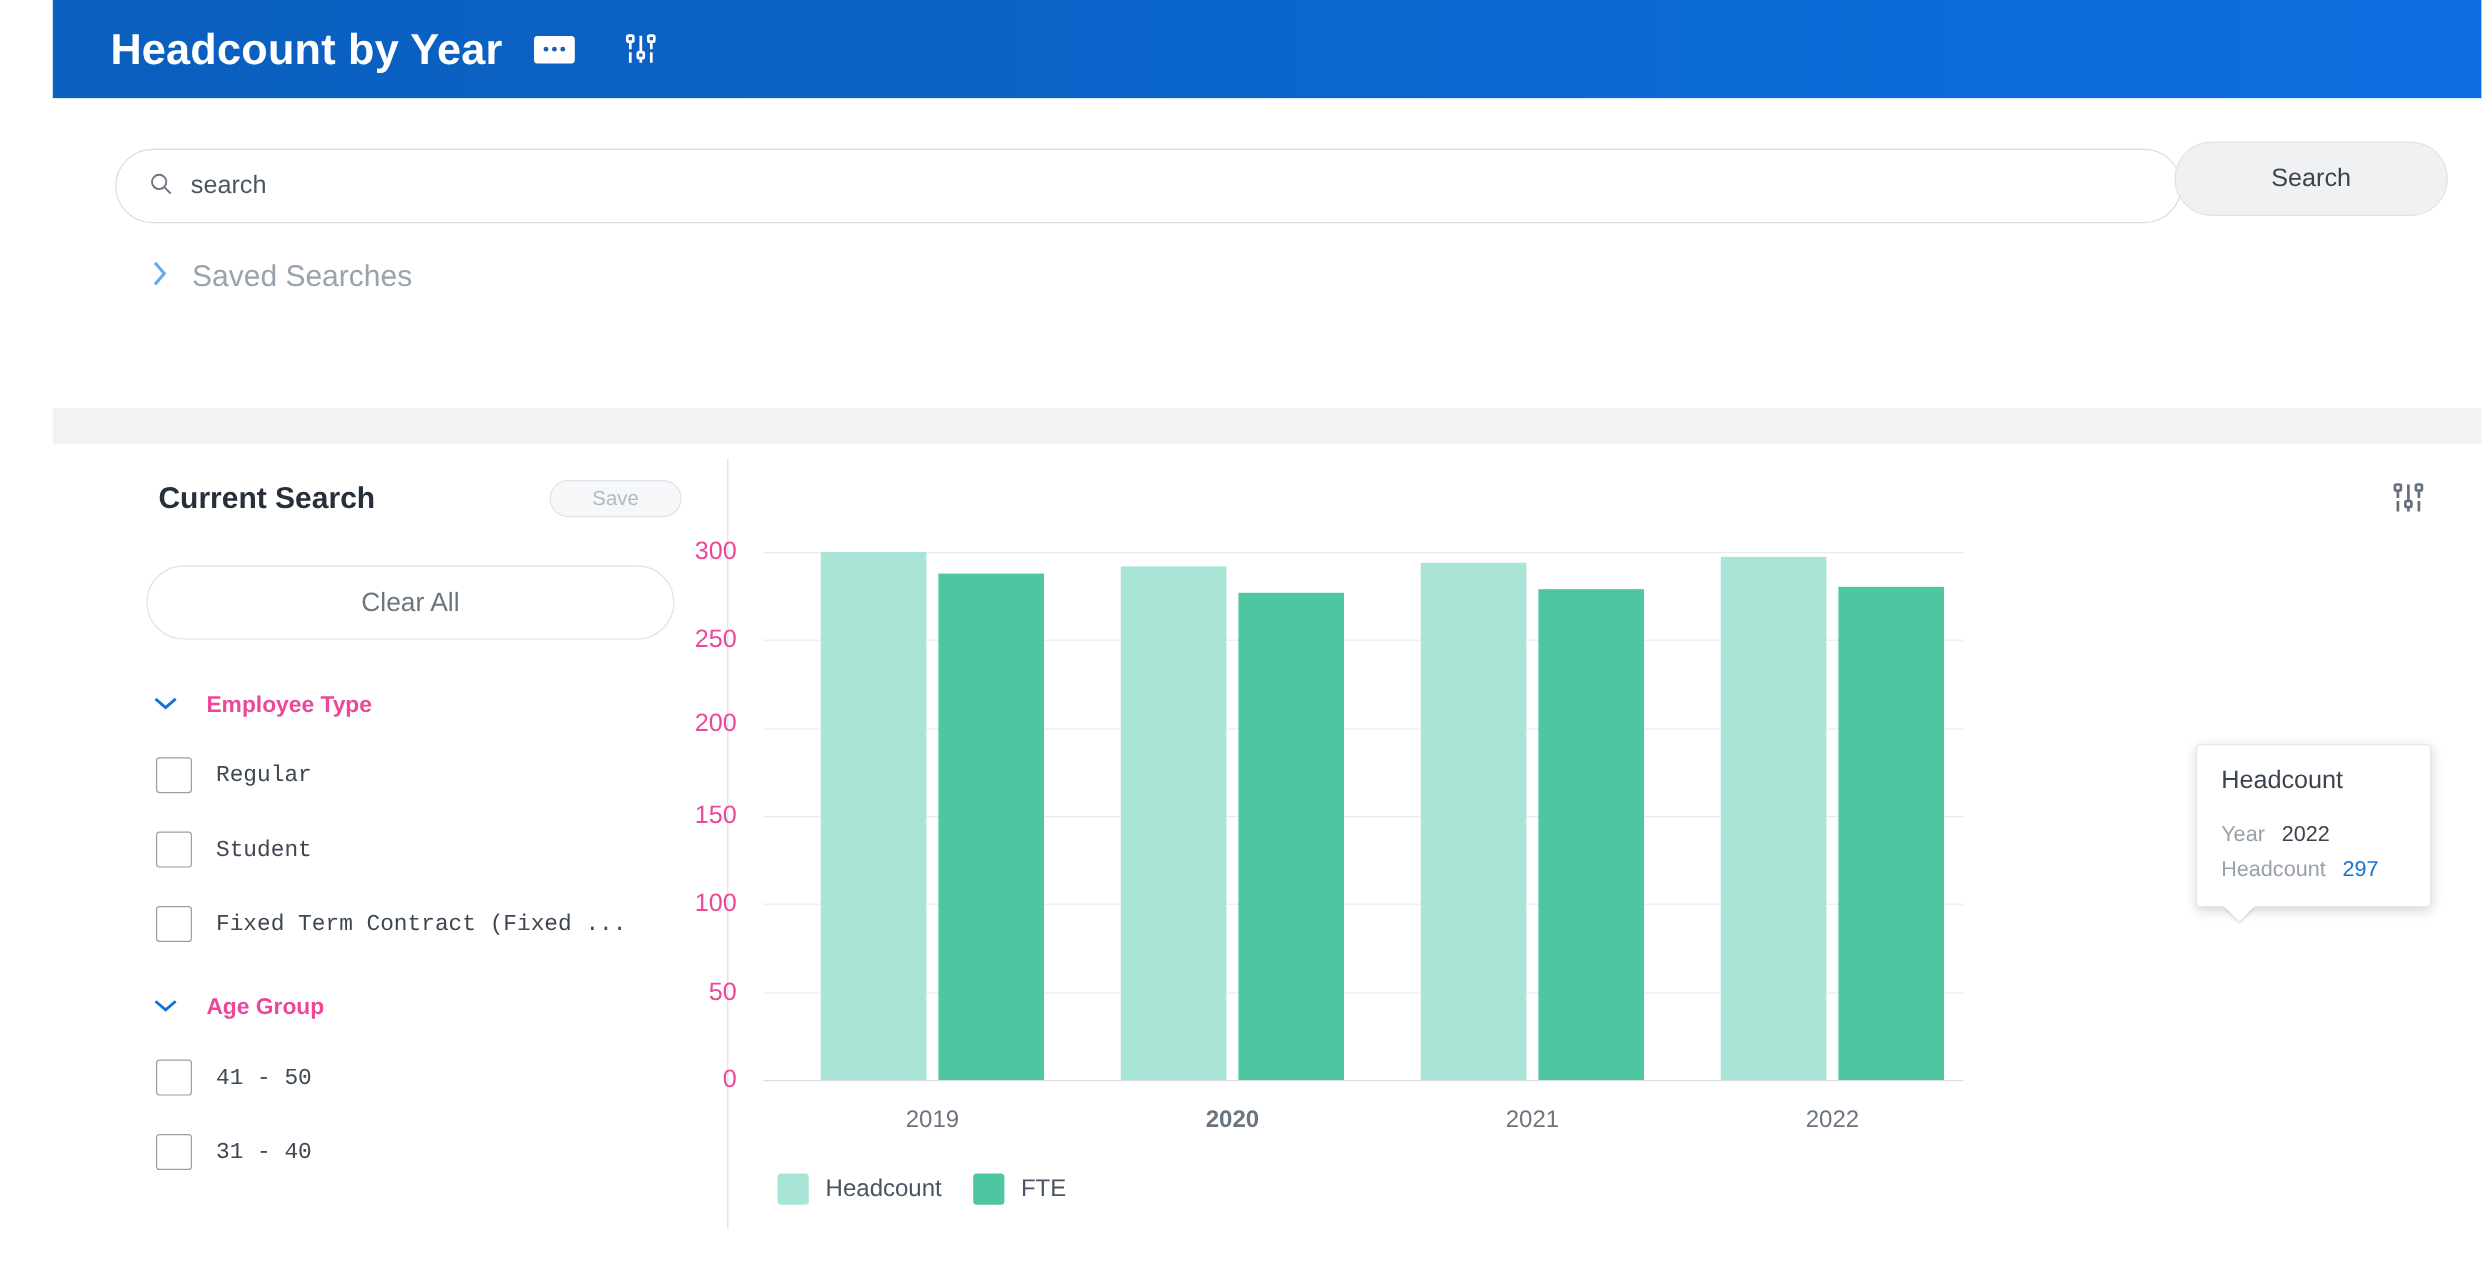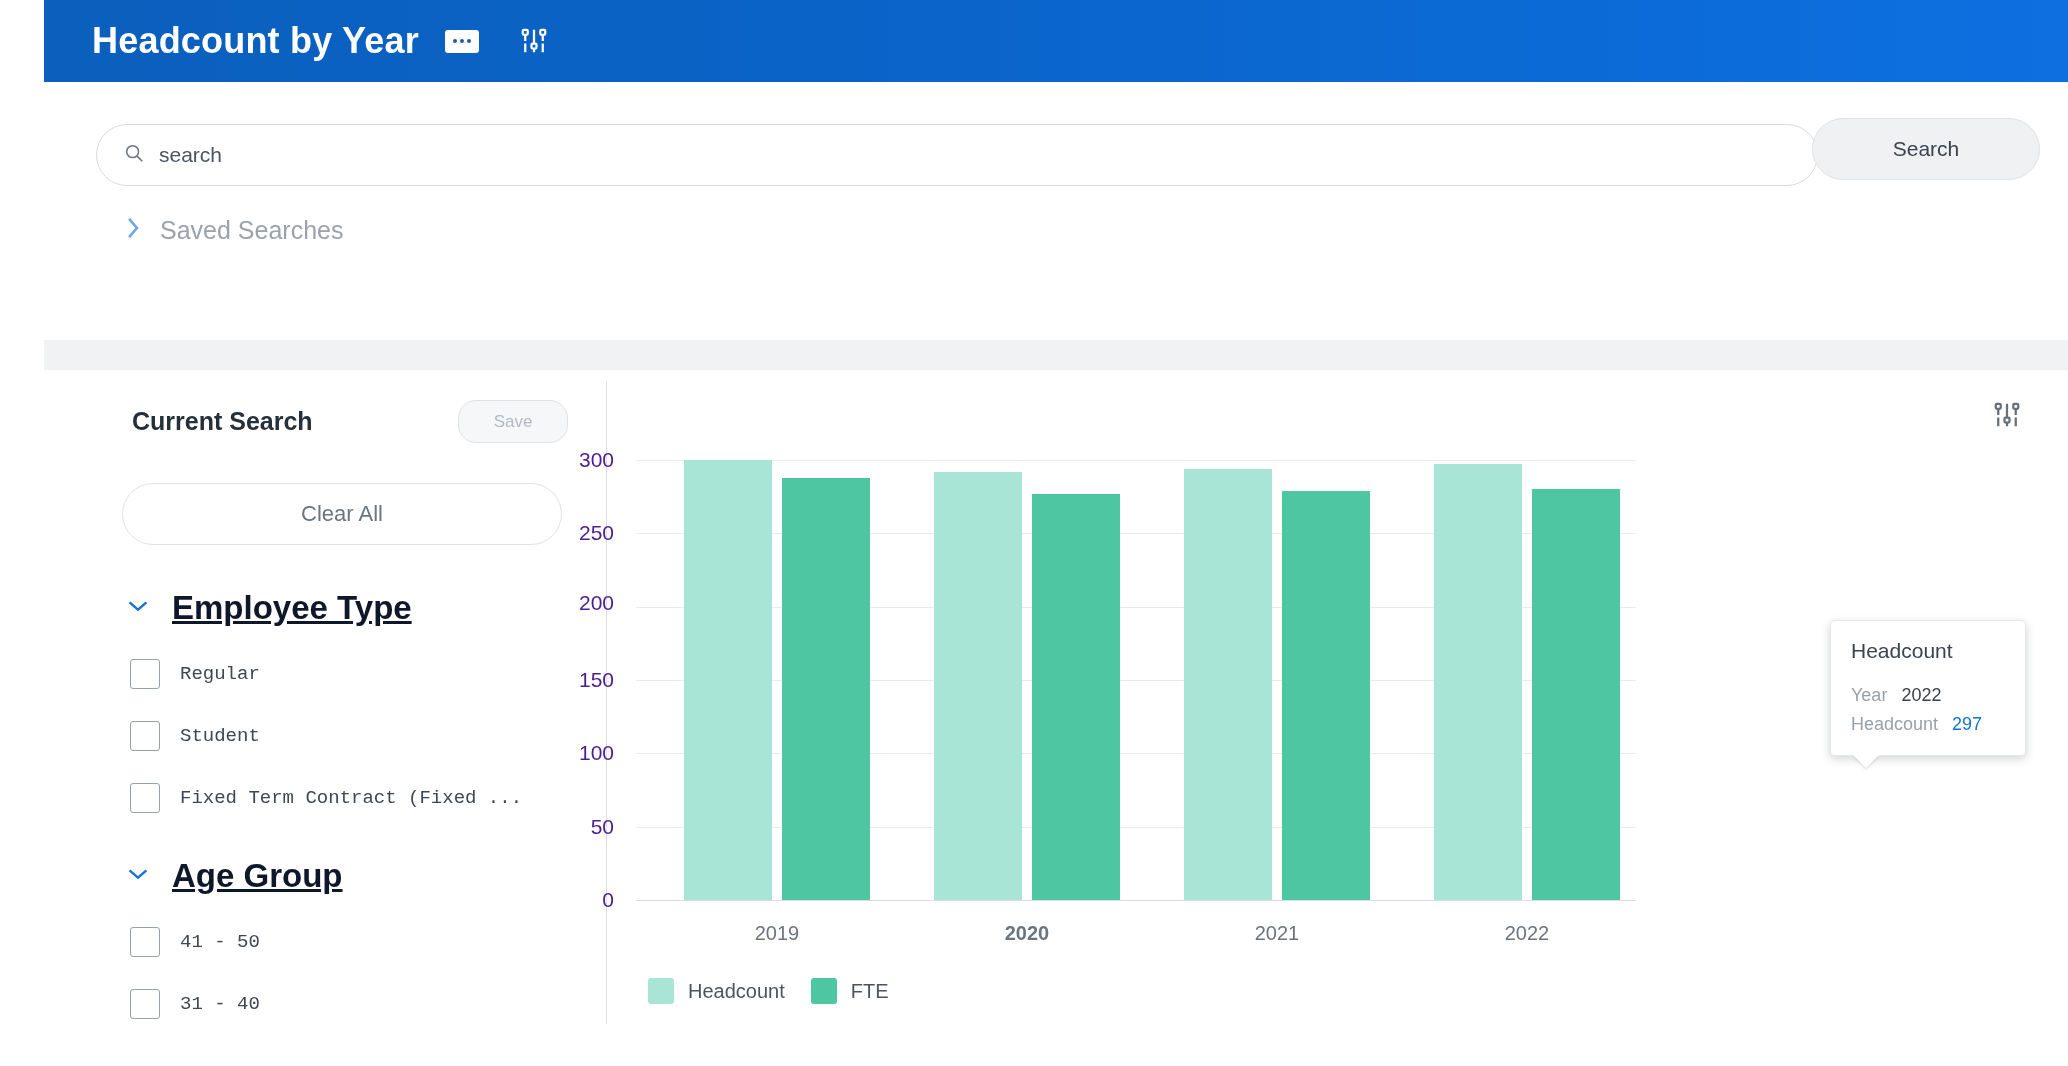--- a/index.html
+++ b/index.html
@@ -65,56 +65,56 @@
 
   .divider {
     position:absolute; left: 562px; top: 0; width: 1px; height: 642px; background:#dcdfe3;
   }
 
   
   .sidebar { position:absolute; left: 50px; top: 0; width: 480px; }
   .sidebar-head { display:flex; align-items:center; justify-content:space-between; padding: 18px 6px 0 38px; }
   .current-search-title { font-size: 25px; font-weight: bold; color:#25303b; }
   .save-pill {
-    width: 110px; height: 43px; border:1px solid #dfe2e7; border-radius:18px;
+    width: 110px; height: 31px; border:1px solid #dfe2e7; border-radius:18px;
     background:#f6f7f8; color:#b2bac2; font-size:17px;
     display:flex; align-items:center; justify-content:center;
   }
   .clear-all {
     margin: 40px 0 0 28px; width: 440px; height: 62px;
     border:1px solid #dfe2e7; border-radius: 31px; background:#fff;
     display:flex; align-items:center; justify-content:center;
     color:#6b757f; font-size: 22px;
   }
   .facet-header {
     display:flex; align-items:center; gap: 22px;
     margin: 44px 0 0 32px;
   }
-  .facet-title { font-size: 33px; font-weight:bold; color:#0f172a;text-decoration:underline; }
+  .facet-title { font-size: 19px; font-weight:bold; color:#ec4899; }
   .facet-item {
     display:flex; align-items:center; gap: 20px;
     margin: 32px 0 0 36px;
     font-family: Liberation Mono, monospace;
   }
   .cbx {
     width: 30px; height: 30px; border:1px solid #97a1ab; border-radius:3px; background:#fff;
     flex: none;
   }
   .facet-label { font-size: 19px; color:#3e4852; white-space: nowrap; }
 
   
   .chart-area { position:absolute; left: 592px; top: 0; width: 1432px; height: 684px; }
   .chart-settings-icon { position:absolute; right: 46px; top: 18px; }
 
   .plot {
     position:absolute; left: 0; top: 78px; width: 1432px; height: 440px;
   }
   .ytick {
     position:absolute; right: 100%; transform: translateY(-50%);
-    padding-right: 22px; font-size: 21px; color:#4c1d95; white-space:nowrap;
+    padding-right: 22px; font-size: 21px; color:#ec4899; white-space:nowrap;
   }
   .gridline {
     position:absolute; left: 0; width: 1000px; height:1px; background:#e9ebee;
   }
   .axis-baseline { background:#d9dde1; }
   .bars { position:absolute; left: 0; top:0; width: 100%; height: 100%; }
   .bargroup { position:absolute; bottom:0; height: 100%; }
   .bar { position:absolute; bottom: 0; }
   .bar.headcount { background:#a9e5d7; }
   .bar.fte { background:#4ec6a2; }

